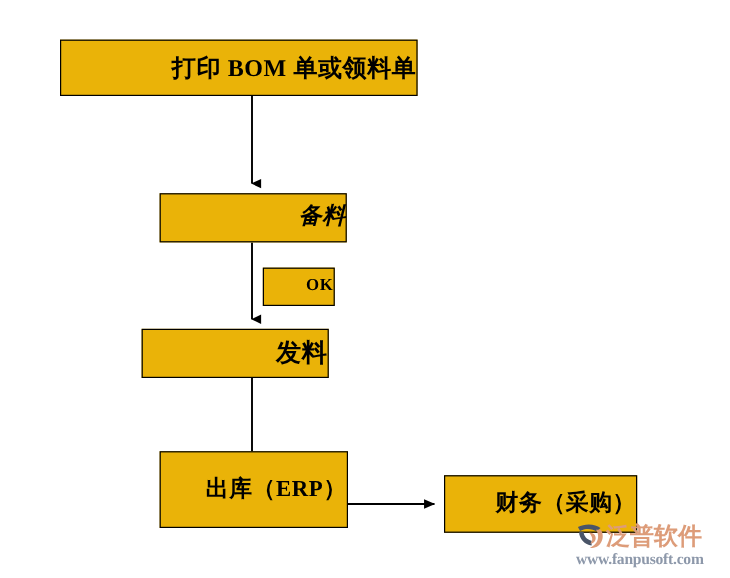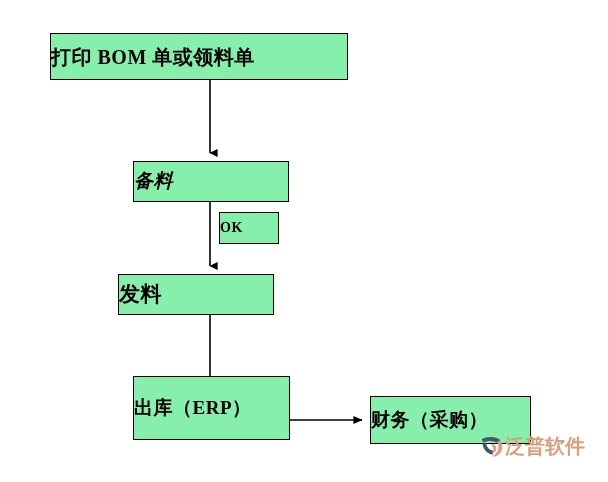--- a/index.html
+++ b/index.html
@@ -19,25 +19,25 @@
   #diagram-canvas {
     position: absolute;
     left: 0;
     top: 0;
     width: 608px;
     height: 482px;
   }
   .node {
     position: absolute;
     border: 1.5px solid #000000;
-    background: #86efac;
+    background: #eab308;
     box-sizing: border-box;
     display: flex;
     align-items: center;
-    justify-content: flex-start;
+    justify-content: flex-end;
     text-align: center;
     font-weight: bold;
     letter-spacing: 0.5px;
     z-index: 3;
   }
   .node-label {
     display: block;
     line-height: 1.1;
     white-space: nowrap;
   }
@@ -58,21 +58,21 @@
   }
   #node-outbound {
     left: 133px; top: 376px; width: 157px; height: 64px;
     font-size: 19px;
   }
   #node-finance {
     left: 370px; top: 396px; width: 161px; height: 48px;
     font-size: 19px;
   }
   #node-ok {
-    left: 219px; top: 212px; width: 60px; height: 32px;
+    left: 219px; top: 223px; width: 60px; height: 32px;
     font-size: 14px;
     font-weight: bold;
     letter-spacing: 0.6px;
   }
 
   
   #watermark {
     position: absolute;
     left: 479px;
     top: 433px;
@@ -160,13 +160,14 @@
 <div id="watermark">
   <svg id="watermark-logo-mark" viewBox="0 0 26 24" xmlns="http://www.w3.org/2000/svg">
     <path d="M2.6 4.2 C8.4 1.0 17.0 1.4 21.4 5.0 L18.2 8.0 C14.6 5.4 8.6 5.2 4.4 7.6 Z" fill="#4a5568"></path>
     <path d="M3.6 8.2 C3.6 14.2 8.2 19.0 14.0 19.6 L14.0 15.6 C10.4 15.0 7.4 12.0 7.4 8.2 Z" fill="#4a5568"></path>
     <path d="M21.8 6.4 C24.4 10.4 23.6 16.6 19.6 19.8 C17.6 21.4 15.0 21.9 12.6 21.4
              C16.2 20.2 19.0 17.0 19.4 13.0 C19.6 10.6 19.0 8.2 17.6 6.4 Z" fill="#dd9c79"></path>
     <path d="M12.0 9.0 C15.0 8.6 17.4 10.6 17.4 13.4 C17.4 16.0 15.4 18.0 12.8 18.2
              C14.4 16.6 15.0 14.6 14.2 12.6 C13.7 11.2 12.9 10.0 12.0 9.0 Z" fill="#dd9c79"></path>
   </svg>
   <div id="watermark-brand">泛普软件</div>
+  <div id="watermark-url">www.fanpusoft.com</div>
 </div>
 
 </body></html>

